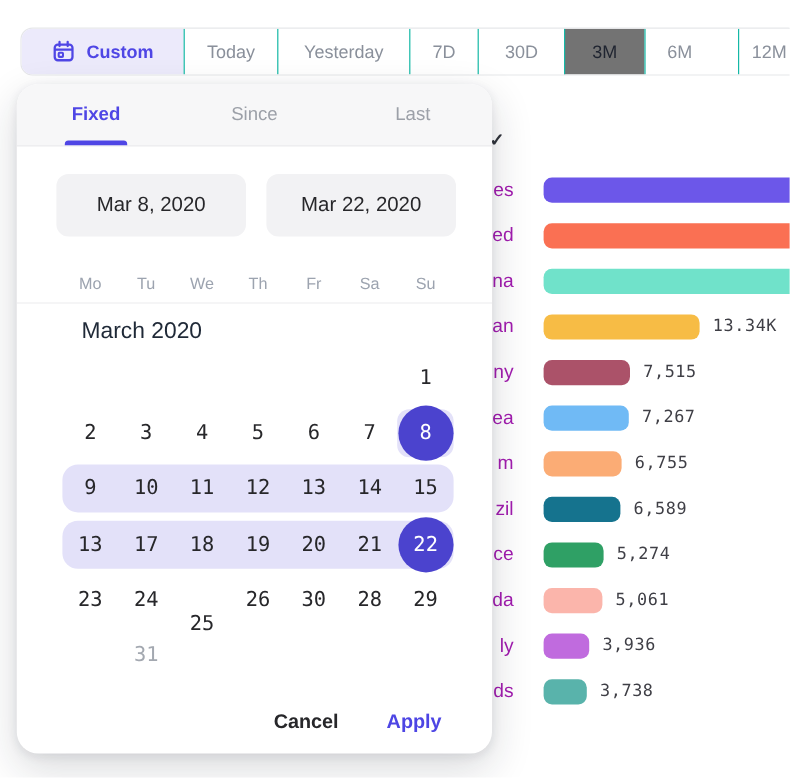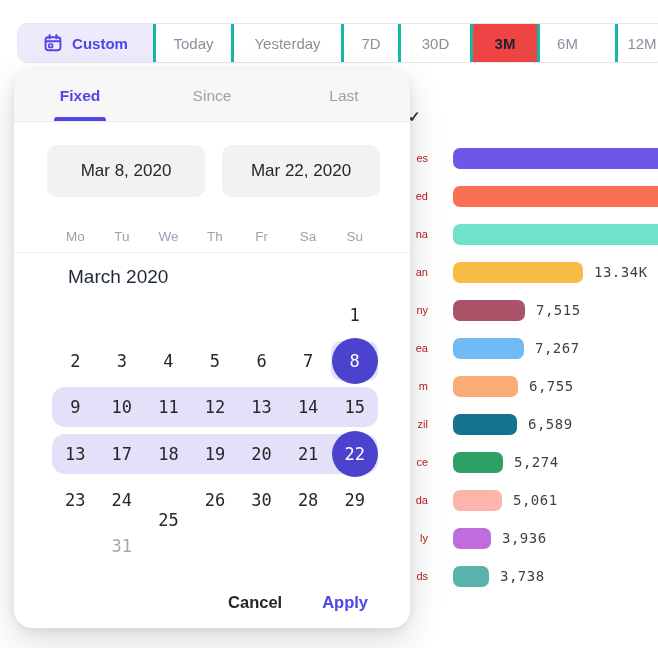--- a/index.html
+++ b/index.html
@@ -9,32 +9,32 @@
     -webkit-font-smoothing:antialiased;
   }
   
   .toolbar{
     position:absolute;left:17px;top:23px;height:40px;display:flex;
     border:1px solid #E6E7EA;border-radius:10px;background:#fff;
     box-sizing:border-box;overflow:hidden;z-index:5;
   }
   .seg{
     display:flex;align-items:center;justify-content:center;
-    font-size:15px;color:#8A909B;border-left:3px solid #14b8a6;
+    font-size:15px;color:#8A909B;border-left:1px solid #14b8a6;
     box-sizing:border-box;cursor:pointer;white-space:nowrap;
   }
   .seg.custom{
     border-left:none;background:#ECEAFB;color:#4F46E5;font-weight:700;gap:9px;
   }
-  .seg.sel{background:#ef4444;color:#1F2430;font-weight:700;}
+  .seg.sel{background:#737373;color:#1F2430;font-weight:400;}
   
   .chart{position:absolute;inset:0;z-index:1;}
   .crow{position:absolute;left:0;width:658px;height:21px;}
   .clabel{
-    position:absolute;right:230px;top:0;line-height:21px;font-size:11px;color:#b91c1c;
+    position:absolute;right:230px;top:0;line-height:21px;font-size:16px;color:#a21caf;
   }
   .cbar{position:absolute;left:453px;top:0;height:21px;border-radius:7px;}
   .cval{
     position:absolute;top:0;line-height:21px;font-size:14px;color:#3F3F46;
     font-family:"DejaVu Sans Mono", monospace;letter-spacing:.5px;
   }
   .stray-check{
     position:absolute;left:408px;top:108px;z-index:2;font-size:15px;font-weight:700;color:#30343B;
   }
   

